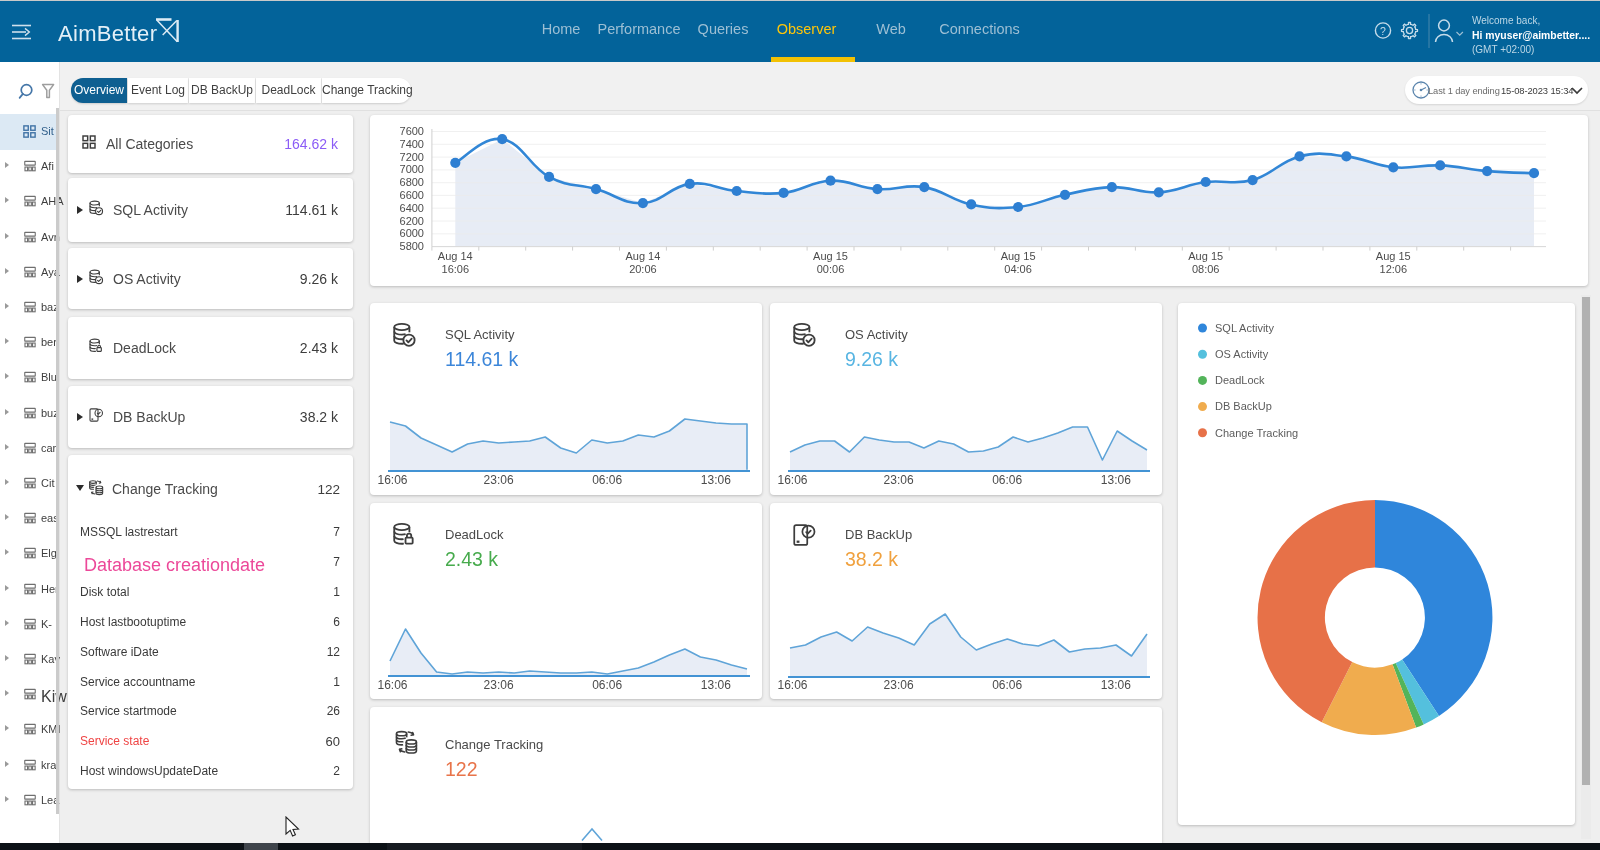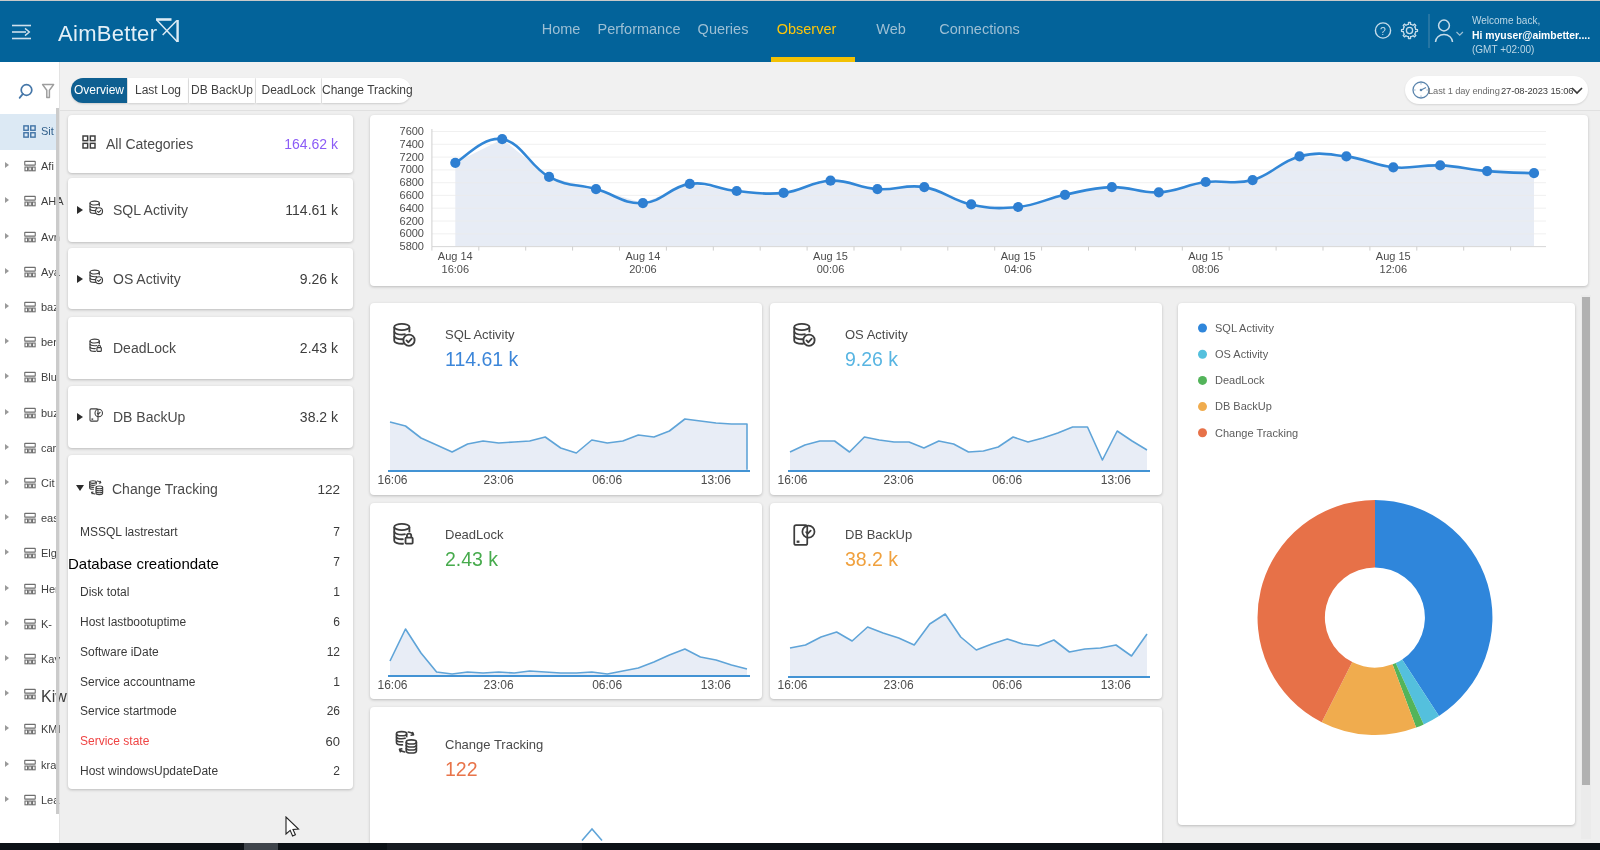--- a/index.html
+++ b/index.html
@@ -347,38 +347,38 @@
       <text x="54" y="71.2" text-anchor="end" font-size="11" fill="#4c4c4c">6800</text>
       <text x="54" y="83.9" text-anchor="end" font-size="11" fill="#4c4c4c">6600</text>
       <text x="54" y="96.7" text-anchor="end" font-size="11" fill="#4c4c4c">6400</text>
       <text x="54" y="109.5" text-anchor="end" font-size="11" fill="#4c4c4c">6200</text>
       <text x="54" y="122.3" text-anchor="end" font-size="11" fill="#4c4c4c">6000</text>
       <text x="54" y="135.1" text-anchor="end" font-size="11" fill="#4c4c4c">5800</text>
 </svg>
 </div>
 
 <div style="position:absolute;left:71px;top:78px;width:56px;height:25px;background:#0e5f91;border-radius:12px 0 0 12px;color:#fff;font-size:12px;line-height:25px;text-align:center;white-space:nowrap;box-shadow:0 1px 2px rgba(0,0,0,0.15)">Overview</div>
-<div style="position:absolute;left:128px;top:78px;width:60px;height:25px;background:#fff;color:#3f3f3f;font-size:12px;line-height:25px;text-align:center;white-space:nowrap;box-shadow:0 1px 2px rgba(0,0,0,0.15)">Last Log</div>
+<div style="position:absolute;left:128px;top:78px;width:60px;height:25px;background:#fff;color:#3f3f3f;font-size:12px;line-height:25px;text-align:center;white-space:nowrap;box-shadow:0 1px 2px rgba(0,0,0,0.15)">Event Log</div>
 <div style="position:absolute;left:189px;top:78px;width:66px;height:25px;background:#fff;color:#3f3f3f;font-size:12px;line-height:25px;text-align:center;white-space:nowrap;box-shadow:0 1px 2px rgba(0,0,0,0.15)">DB BackUp</div>
 <div style="position:absolute;left:256px;top:78px;width:65px;height:25px;background:#fff;color:#3f3f3f;font-size:12px;line-height:25px;text-align:center;white-space:nowrap;box-shadow:0 1px 2px rgba(0,0,0,0.15)">DeadLock</div>
 <div style="position:absolute;left:322px;top:78px;width:89px;height:25px;background:#fff;border-radius:0 12px 12px 0;color:#3f3f3f;font-size:12px;line-height:25px;text-align:center;white-space:nowrap;box-shadow:0 1px 2px rgba(0,0,0,0.15)">Change Tracking</div>
 <div style="position:absolute;left:1405px;top:76px;width:183px;height:28px;background:#fff;border-radius:14px;box-shadow:0 1px 2px rgba(0,0,0,0.12)">
 <svg width="20" height="20" style="position:absolute;left:6px;top:4px">
 <circle cx="10" cy="10" r="8" fill="none" stroke="#5b85ad" stroke-width="1.3"></circle>
 <circle cx="10" cy="10" r="1.3" fill="#5b85ad"></circle>
 <line x1="10" y1="10" x2="15" y2="7.5" stroke="#5b85ad" stroke-width="1.2"></line>
 <g stroke="#8aa8c4" stroke-width="0.8">
         <line x1="10" y1="2.8" x2="10" y2="4.6"></line>
         <line x1="10" y1="15.4" x2="10" y2="17.2"></line>
         <line x1="2.8" y1="10" x2="4.6" y2="10"></line>
         <line x1="15.4" y1="10" x2="17.2" y2="10"></line>
       </g>
 </svg>
 <span style="position:absolute;left:23px;top:9.5px;font-size:9.3px;letter-spacing:-0.1px;color:#6b6b6b;white-space:nowrap">Last 1 day ending</span>
-<span style="position:absolute;left:96px;top:9px;font-size:9.4px;letter-spacing:-0.1px;color:#3a3a3a;white-space:nowrap">27-08-2023 15:06</span>
+<span style="position:absolute;left:96px;top:9px;font-size:9.4px;letter-spacing:-0.1px;color:#3a3a3a;white-space:nowrap">15-08-2023 15:34</span>
 <svg width="12" height="8" style="position:absolute;left:166px;top:11px">
       <path d="M1 1 l5 5 l5 -5" fill="none" stroke="#3a3a3a" stroke-width="1.7"></path>
     </svg>
 </div>
 
 <div class="card" style="left:68px;top:115px;width:285px;height:58px">
 
 <div style="position:absolute;left:13px;top:50%;transform:translateY(-50%)"><svg viewBox="0 0 24 24" width="16" height="16">
         <g fill="none" stroke="#3d3d3d" stroke-width="2.2">
           <rect x="3" y="3" width="7" height="7"></rect>
@@ -467,21 +467,21 @@
           <path d="M13.2 2.8 c2.3 0.3 4 1.1 4.6 2.3" stroke-linecap="round"></path>
           <path d="M17.2 3.2 l0.8 2.1 l-2.1 0.5" stroke-linejoin="round" stroke-linecap="round"></path>
           <path d="M9.9 21.2 c-2.3-0.3-4-1.1-4.6-2.3" stroke-linecap="round"></path>
           <path d="M5.9 20.9 l-0.8-2.1 l2.1-0.5" stroke-linejoin="round" stroke-linecap="round"></path>
         </g>
       </svg></div>
 <div style="position:absolute;left:44px;top:26px;font-size:14px;color:#4a4a4a">Change Tracking</div>
 <div style="position:absolute;right:13px;top:27px;font-size:13.5px;color:#3d3d3d">122</div>
 <div style="position:absolute;left:12px;top:70.0px;font-size:12px;color:#3a3a3a">MSSQL lastrestart</div>
     <div style="position:absolute;right:13px;top:70.0px;font-size:12px;color:#3a3a3a">7</div>
-    <div style="position:absolute;left:0;top:99.9px;font-size:15px;color:#000000">Database creationdate</div>
+    <div style="position:absolute;left:16px;top:99.9px;font-size:18px;color:#ec4899">Database creationdate</div>
     <div style="position:absolute;right:13px;top:99.9px;font-size:12px;color:#3a3a3a">7</div>
     <div style="position:absolute;left:12px;top:129.8px;font-size:12px;color:#3a3a3a">Disk total</div>
     <div style="position:absolute;right:13px;top:129.8px;font-size:12px;color:#3a3a3a">1</div>
     <div style="position:absolute;left:12px;top:159.7px;font-size:12px;color:#3a3a3a">Host lastbootuptime</div>
     <div style="position:absolute;right:13px;top:159.7px;font-size:12px;color:#3a3a3a">6</div>
     <div style="position:absolute;left:12px;top:189.6px;font-size:12px;color:#3a3a3a">Software iDate</div>
     <div style="position:absolute;right:13px;top:189.6px;font-size:12px;color:#3a3a3a">12</div>
     <div style="position:absolute;left:12px;top:219.5px;font-size:12px;color:#3a3a3a">Service accountname</div>
     <div style="position:absolute;right:13px;top:219.5px;font-size:12px;color:#3a3a3a">1</div>
     <div style="position:absolute;left:12px;top:249.4px;font-size:12px;color:#3a3a3a">Service startmode</div>

